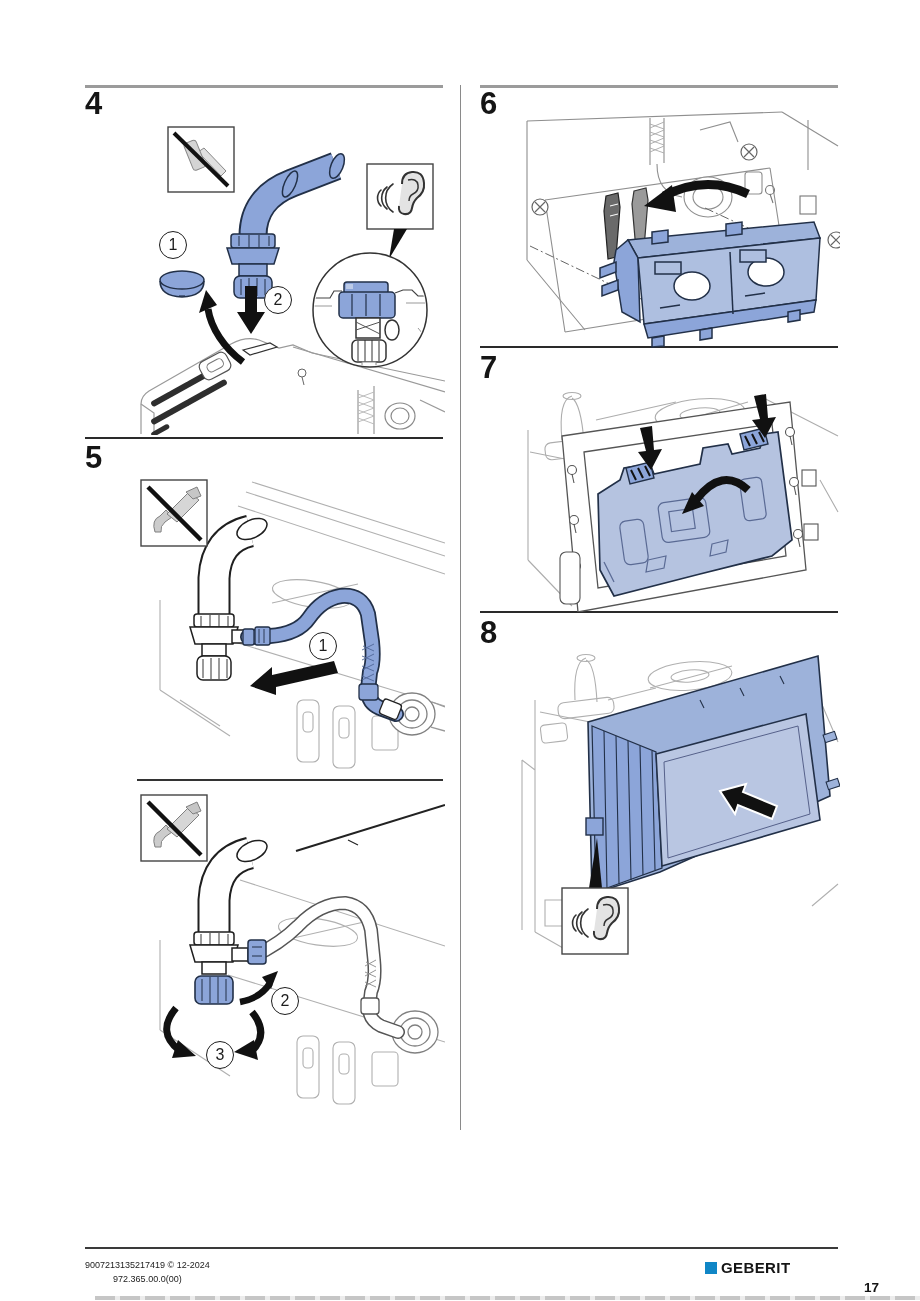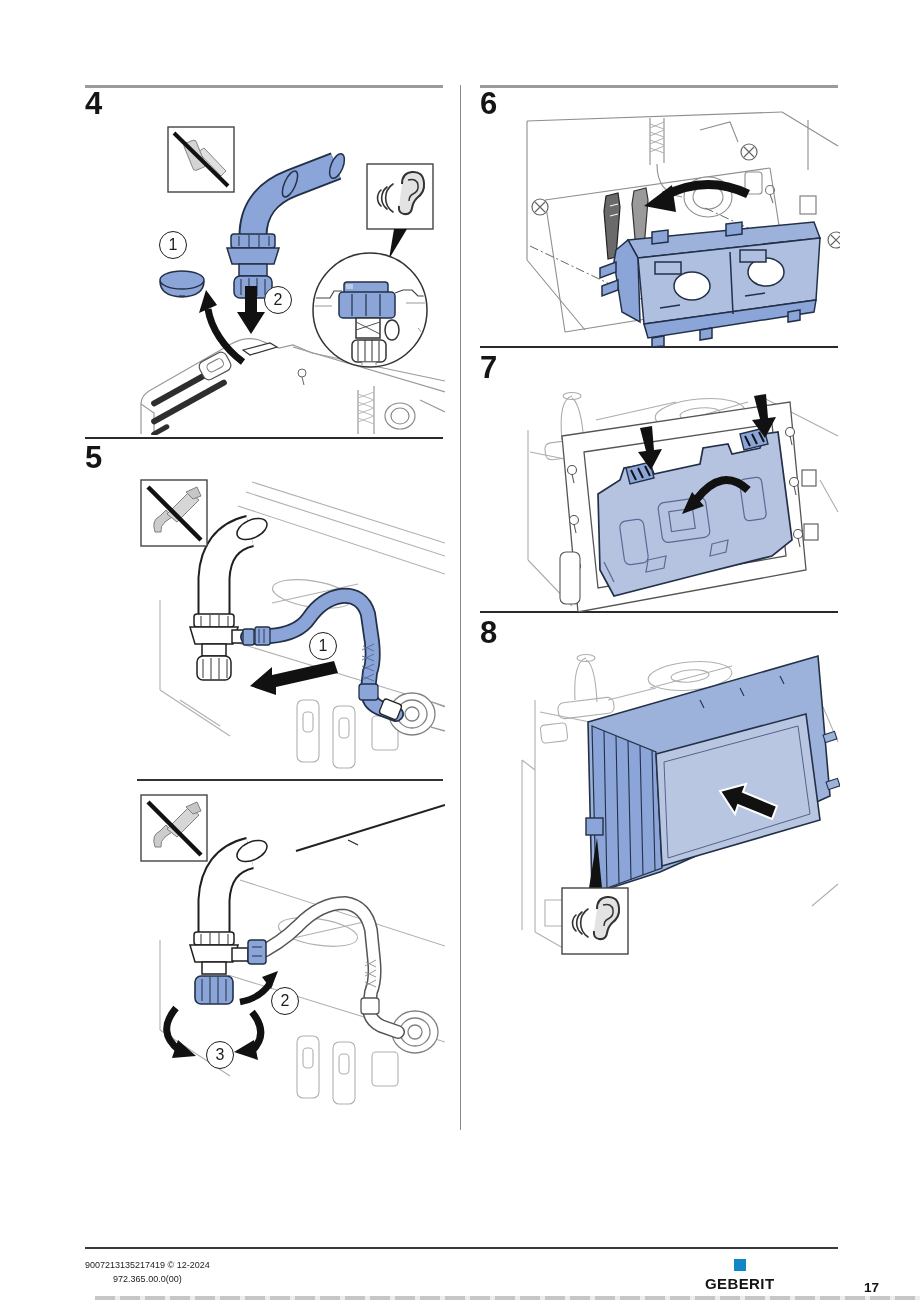--- a/index.html
+++ b/index.html
@@ -9,21 +9,21 @@
   .rule.gray{height:3px;background:#9b9b9b;}
   .rule.dark{height:2px;background:#2a2a2a;}
   .rule.thin{height:1.5px;background:#333;}
   .vdivider{position:absolute;width:1.2px;background:#8a8a8a;}
   .step-num{position:absolute;font-weight:bold;font-size:31px;line-height:1;color:#151515;}
   .callout{position:absolute;width:26px;height:26px;border:1.7px solid #1d1d1d;border-radius:50%;
            background:#fff;display:flex;align-items:center;justify-content:center;
            font-size:16px;color:#1d1d1d;z-index:5;}
   .fig{position:absolute;}
   .footer-small{position:absolute;font-size:9px;line-height:1.5;color:#1b1b1b;}
-  .brand{position:absolute;display:flex;align-items:center;gap:4px;flex-direction:column;}
+  .brand{position:absolute;display:flex;align-items:center;gap:4px;}
   .brand-square{width:12px;height:12px;background:#1086c6;}
   .brand-text{font-weight:bold;font-size:15px;letter-spacing:.4px;color:#151515;}
   .page-num{position:absolute;font-weight:bold;font-size:13.5px;color:#151515;text-align:right;width:33px;}
   .bottom-strip{position:absolute;left:95px;top:1296px;width:825px;height:4px;
       background:repeating-linear-gradient(90deg,#c6c6c6 0 20px,#ececec 20px 25px);}
 </style>
 </head>
 <body>
 
 <div class="page">

